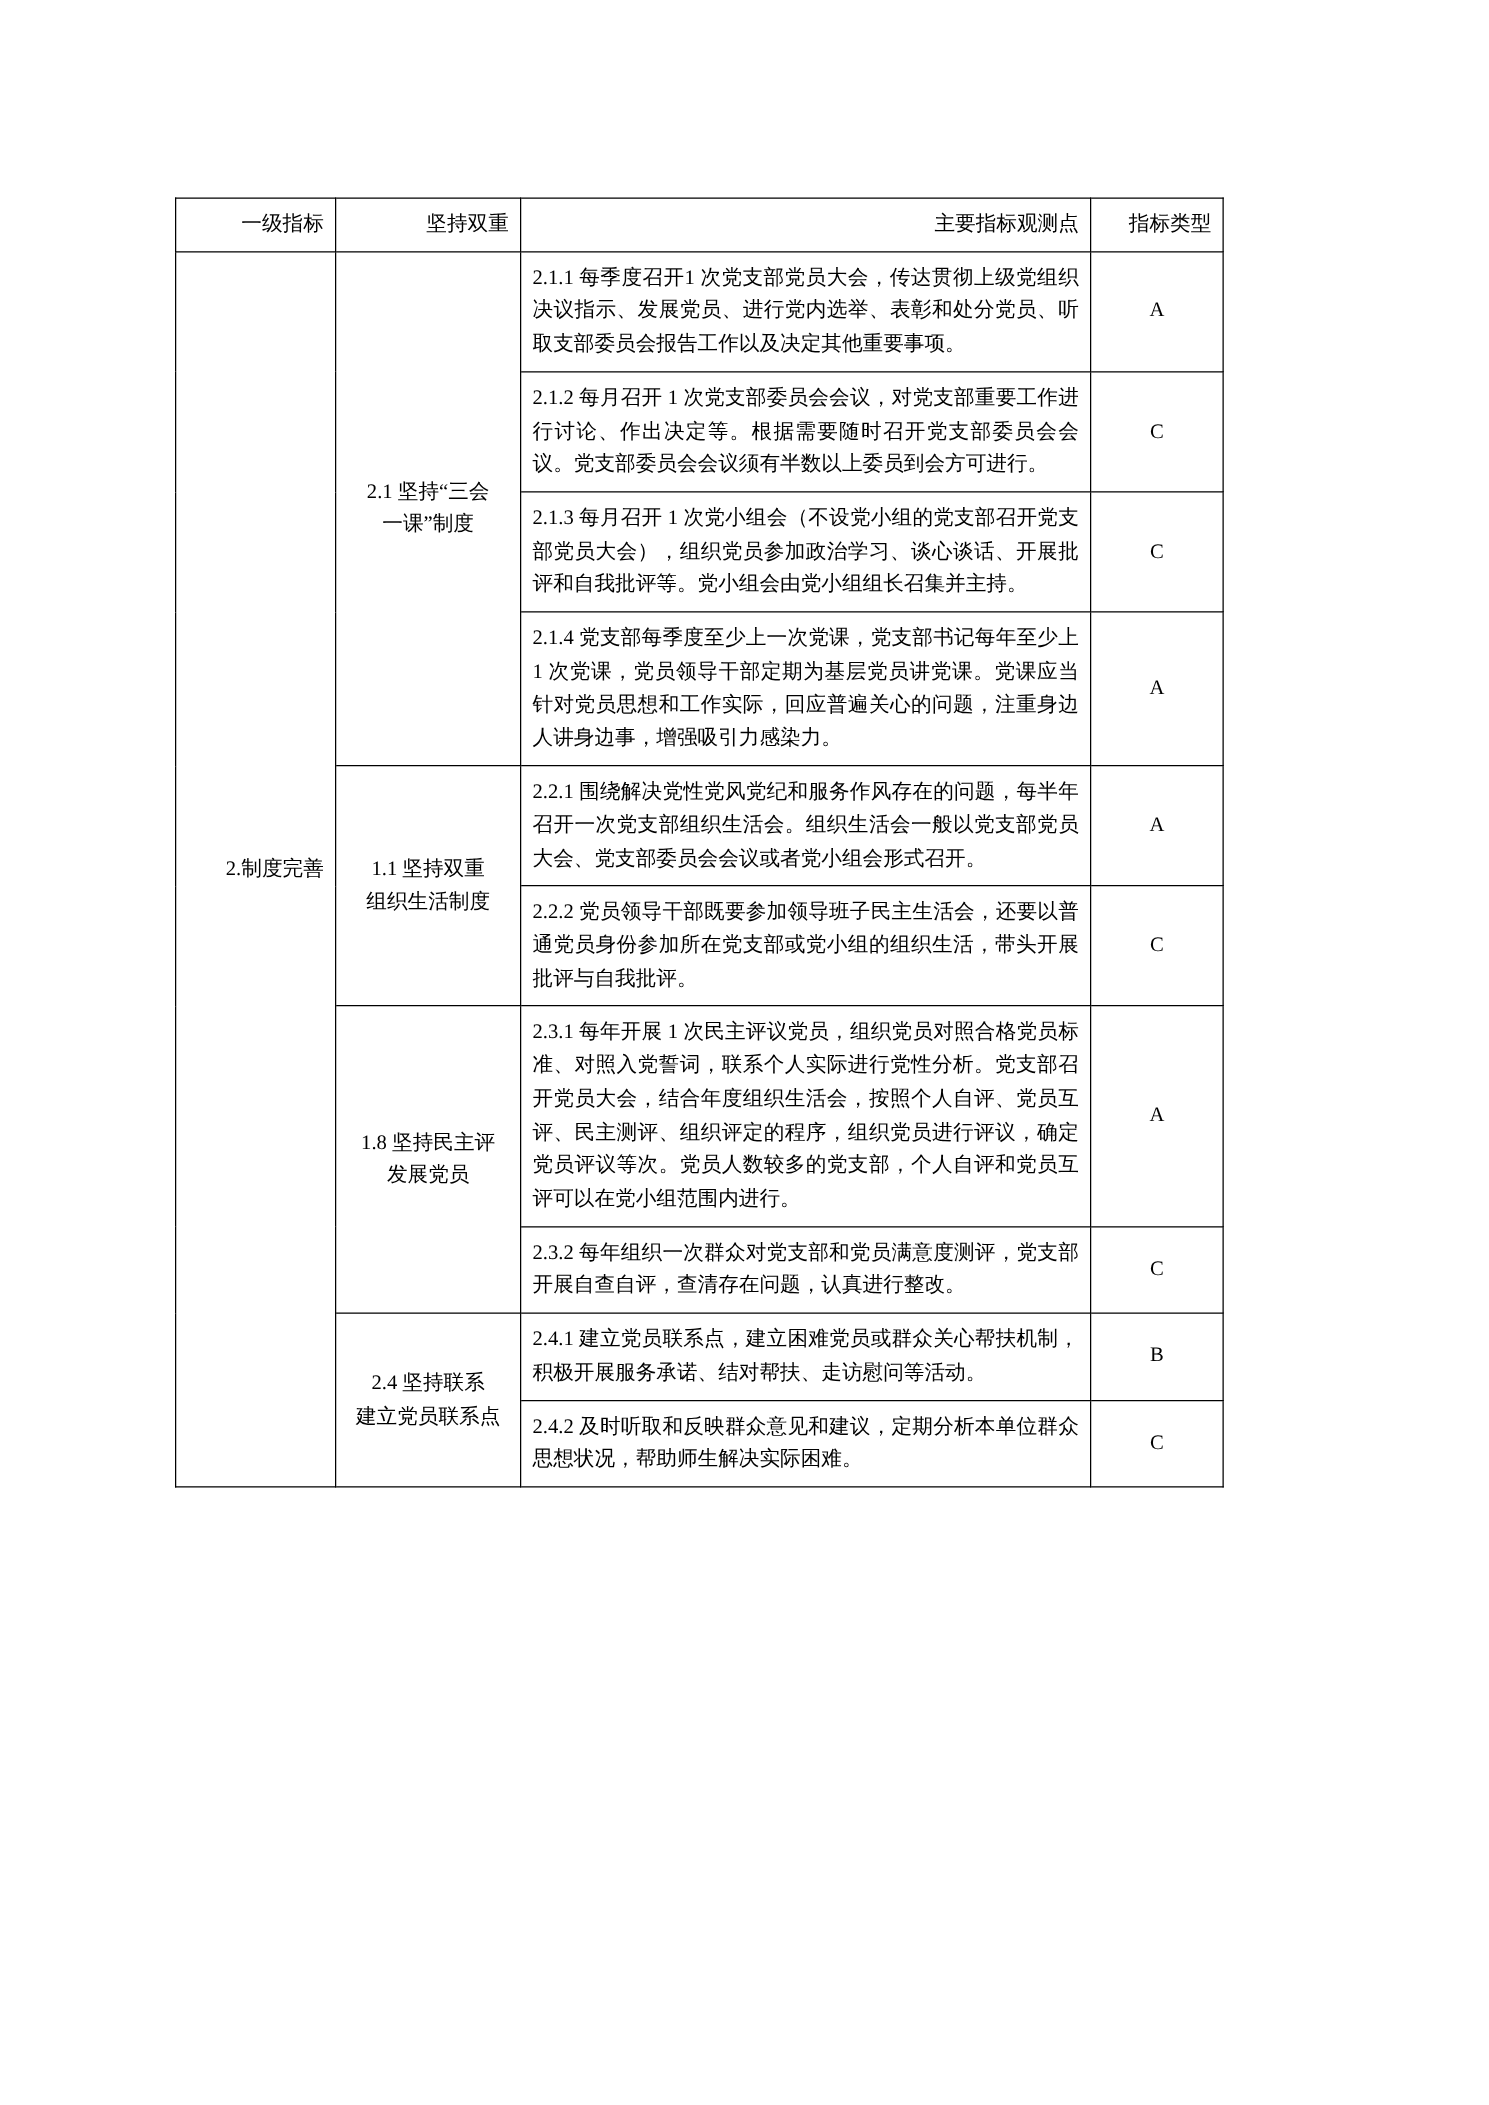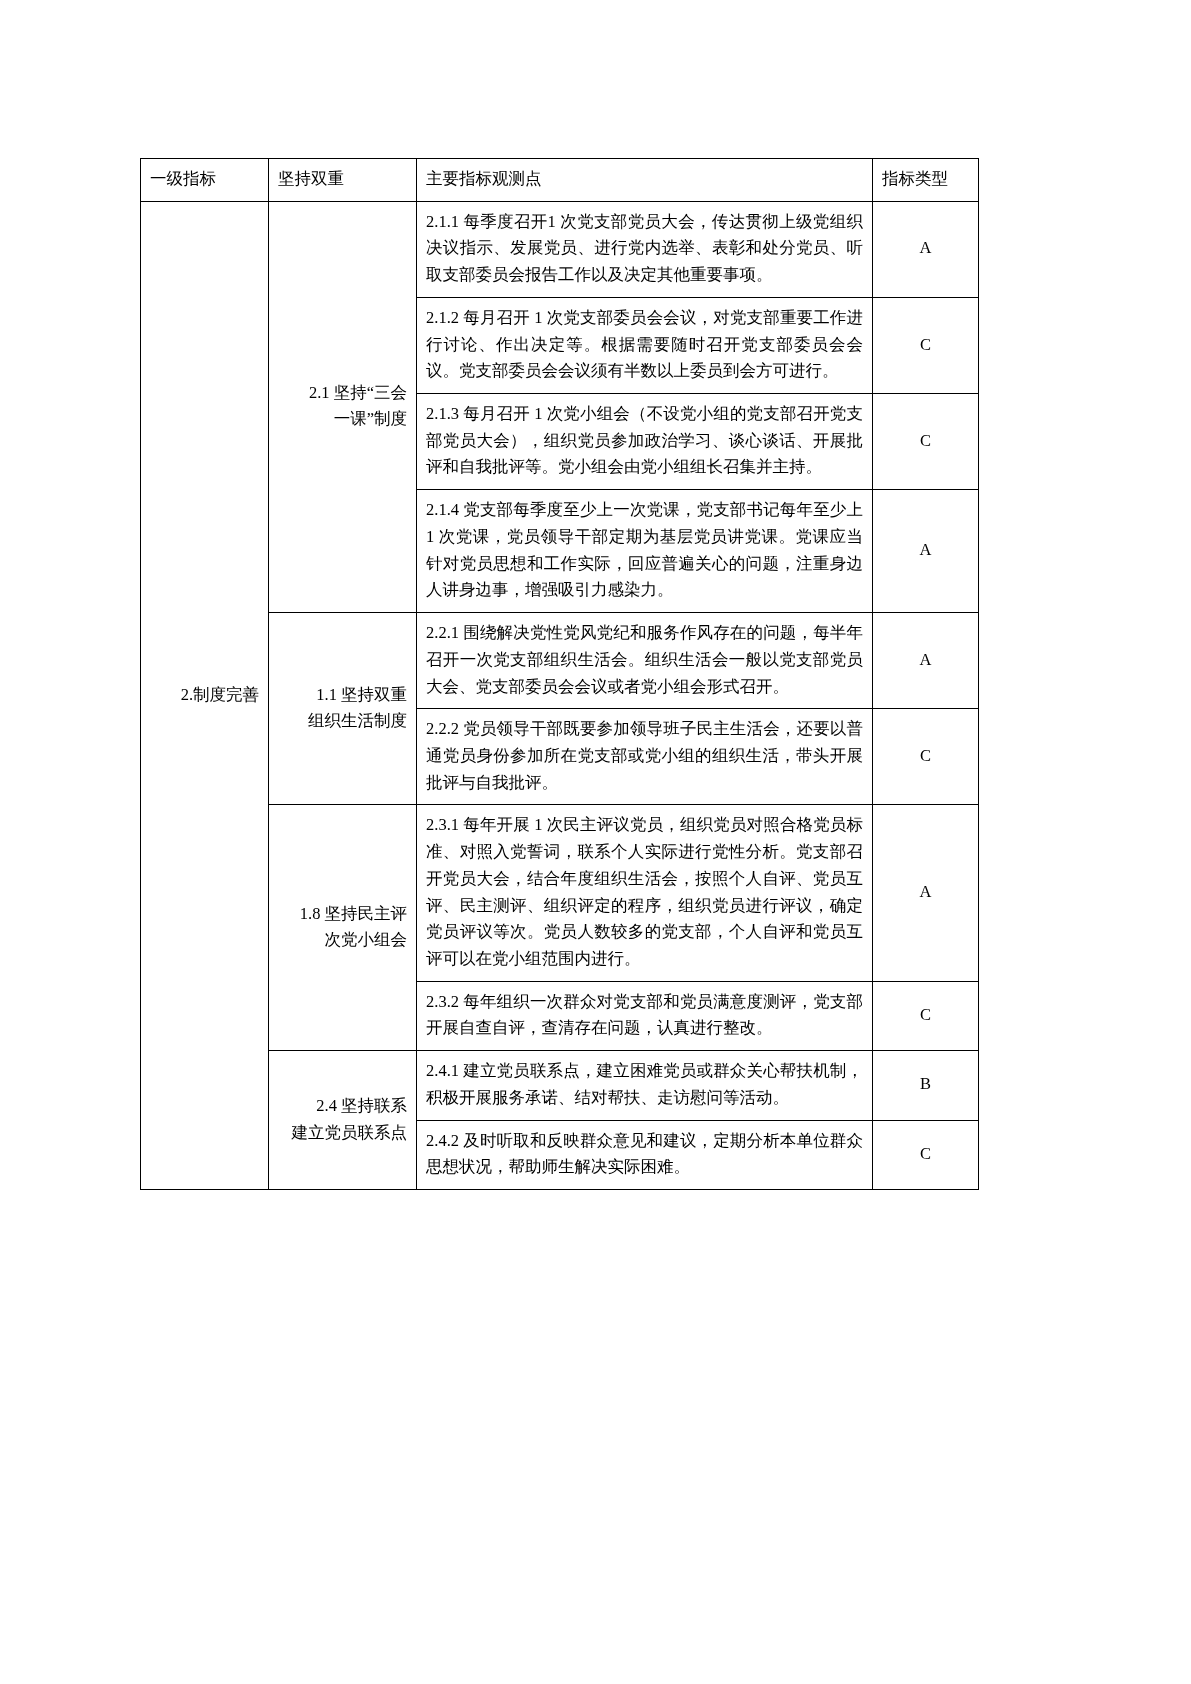--- a/index.html
+++ b/index.html
@@ -42,35 +42,35 @@
     line-height: 1.62;
     font-weight: normal;
     font-family: "Liberation Serif", "DejaVu Serif", serif;
   }
   .col-l1 { width: 128px; }
   .col-l2 { width: 148px; }
   .col-pt { width: 456px; }
   .col-tp { width: 106px; }
 
   thead td {
-    text-align: left;
+    text-align: right;
     padding-top: 9px;
     padding-bottom: 10px;
   }
   td.point {
     text-align: justify;
     text-justify: inter-ideograph;
     padding-left: 12px;
     padding-right: 12px;
   }
   td.l1 {
     text-align: right;
   }
   td.l2 {
-    text-align: right;
+    text-align: center;
   }
   .l2 .l2-line {
     display: block;
   }
   td.type {
     text-align: center;
   }
 </style>
 </head>
 <body>
@@ -125,21 +125,21 @@
           <td class="type">A</td>
         </tr>
         <tr>
           <td class="point">2.2.2 党员领导干部既要参加领导班子民主生活会，还要以普通党员身份参加所在党支部或党小组的组织生活，带头开展批评与自我批评。</td>
           <td class="type">C</td>
         </tr>
 
         <tr>
           <td class="l2" rowspan="2">
             <span class="l2-line">1.8 坚持民主评</span>
-            <span class="l2-line">次党小组会</span>
+            <span class="l2-line">发展党员</span>
           </td>
           <td class="point">2.3.1 每年开展 1 次民主评议党员，组织党员对照合格党员标准、对照入党誓词，联系个人实际进行党性分析。党支部召开党员大会，结合年度组织生活会，按照个人自评、党员互评、民主测评、组织评定的程序，组织党员进行评议，确定党员评议等次。党员人数较多的党支部，个人自评和党员互评可以在党小组范围内进行。</td>
           <td class="type">A</td>
         </tr>
         <tr>
           <td class="point">2.3.2 每年组织一次群众对党支部和党员满意度测评，党支部开展自查自评，查清存在问题，认真进行整改。</td>
           <td class="type">C</td>
         </tr>
 
         <tr>

